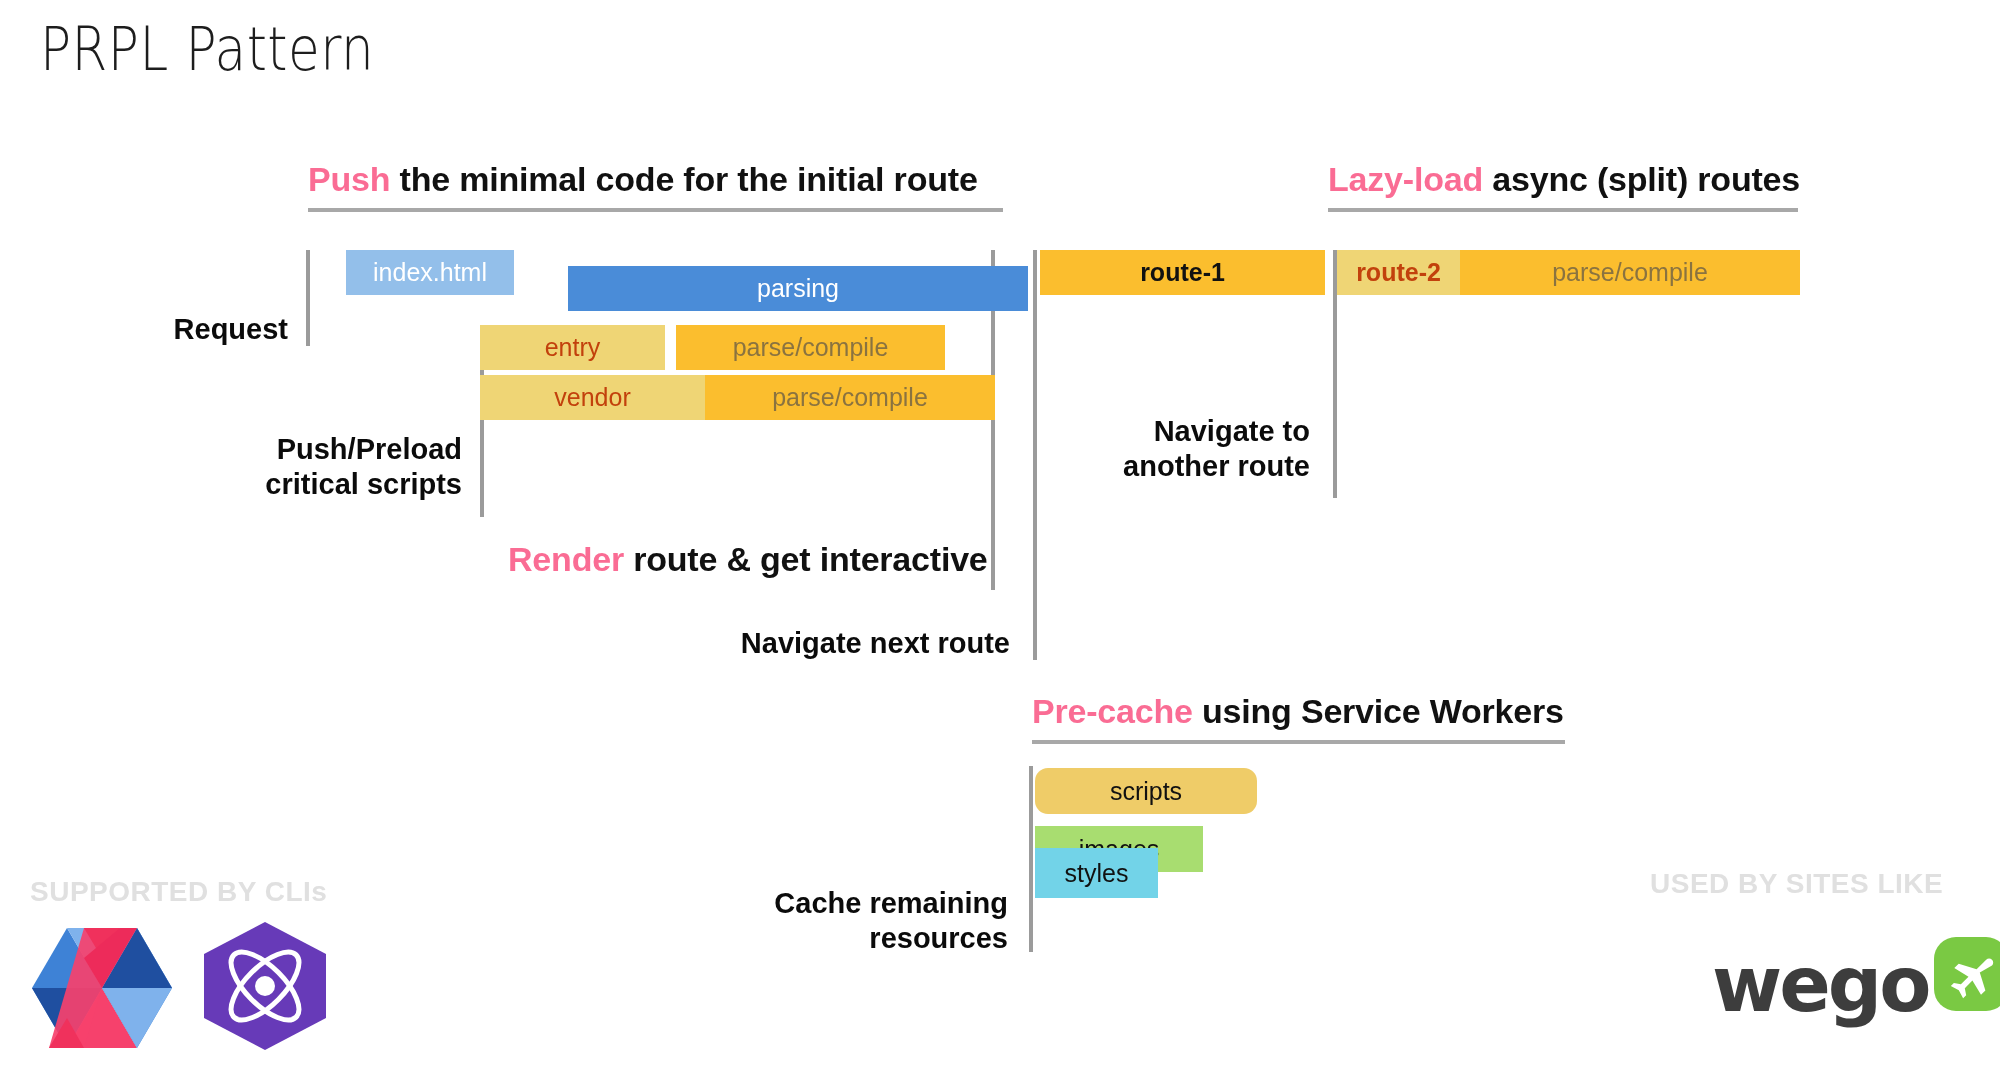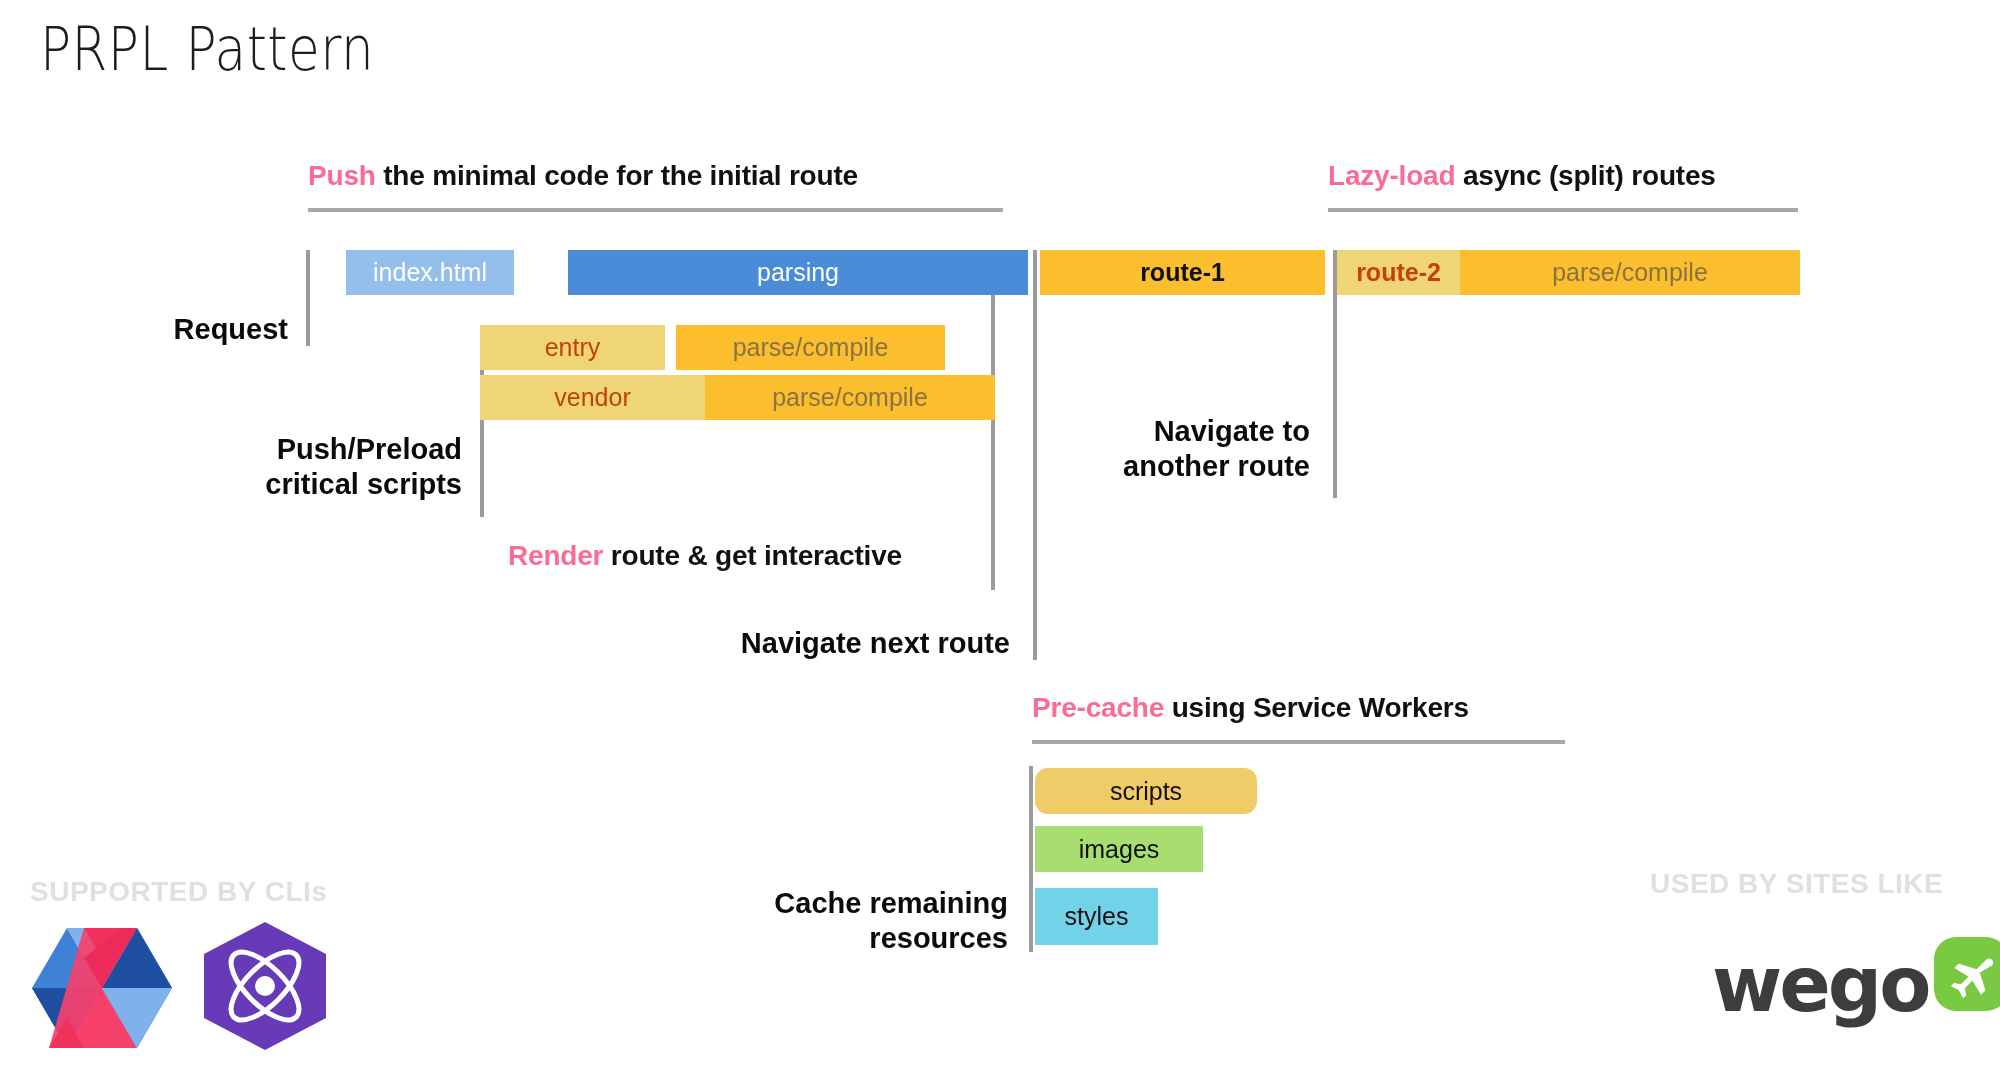--- a/index.html
+++ b/index.html
@@ -34,21 +34,21 @@
     white-space: nowrap;
     transform: scaleX(0.86);
     transform-origin: left center;
   }
 
   
   .section-heading {
     position: absolute;
     font-family: "Liberation Sans", sans-serif;
     font-weight: bold;
-    font-size: 28px;
+    font-size: 34px;
     color: #111111;
     white-space: nowrap;
     letter-spacing: -0.2px;
   }
   .section-heading .accent {
     color: #FA6C94;
   }
   .rule {
     position: absolute;
     height: 4px;
@@ -136,21 +136,21 @@
 
   <div class="vline" style="left:480px; top:325px; height:192px;"></div>
 
   <div class="vline" style="left:991px; top:250px; height:340px;"></div>
 
   <div class="vline" style="left:1033px; top:250px; height:410px;"></div>
 
   <div class="bar" style="left:310px; top:250px; width:168px; height:45px;margin-left:36px;">
     <div class="seg seg-indexhtml" style="flex:1;">index.html</div>
   </div>
-  <div class="bar" style="left:568px; top:250px; width:460px; height:45px;">
+  <div class="bar" style="left:568px; top:266px; width:460px; height:45px;">
     <div class="seg seg-parsing" style="flex:1;">parsing</div>
   </div>
 
   <div class="bar" style="left:480px; top:325px; width:465px; height:45px;gap:11px;">
     <div class="seg seg-light" style="width:185px;">entry</div>
     <div class="seg seg-orange" style="flex:1;">parse/compile</div>
   </div>
 
   <div class="bar" style="left:480px; top:375px; width:515px; height:45px;">
     <div class="seg seg-light" style="width:225px;">vendor</div>
@@ -192,21 +192,21 @@
   <div class="rule" style="left:1032px; top:740px; width:533px;"></div>
 
   <div class="vline" style="left:1029px; top:766px; height:186px;"></div>
 
   <div class="bar" style="left:1035px; top:768px; width:222px; height:46px;">
     <div class="seg seg-scripts" style="flex:1;">scripts</div>
   </div>
   <div class="bar" style="left:1035px; top:826px; width:168px; height:46px;">
     <div class="seg seg-images" style="flex:1;">images</div>
   </div>
-  <div class="bar" style="left:1035px; top:888px; width:123px; height:57px;">
+  <div class="bar" style="left:1035px; top:848px; width:123px; height:50px;">
     <div class="seg seg-styles" style="flex:1;">styles</div>
   </div>
 
   <div class="side-label" style="left:560px; top:886px; width:448px;">Cache remaining
 resources</div>
 
   <div class="footer-caption" style="left:30px; top:876px;">SUPPORTED BY CLIs</div>
 
   <div class="logo-wrap" style="left:32px; top:928px; width:140px; height:120px;">
     <svg viewBox="0 0 140 120" width="140" height="120" aria-hidden="true">

